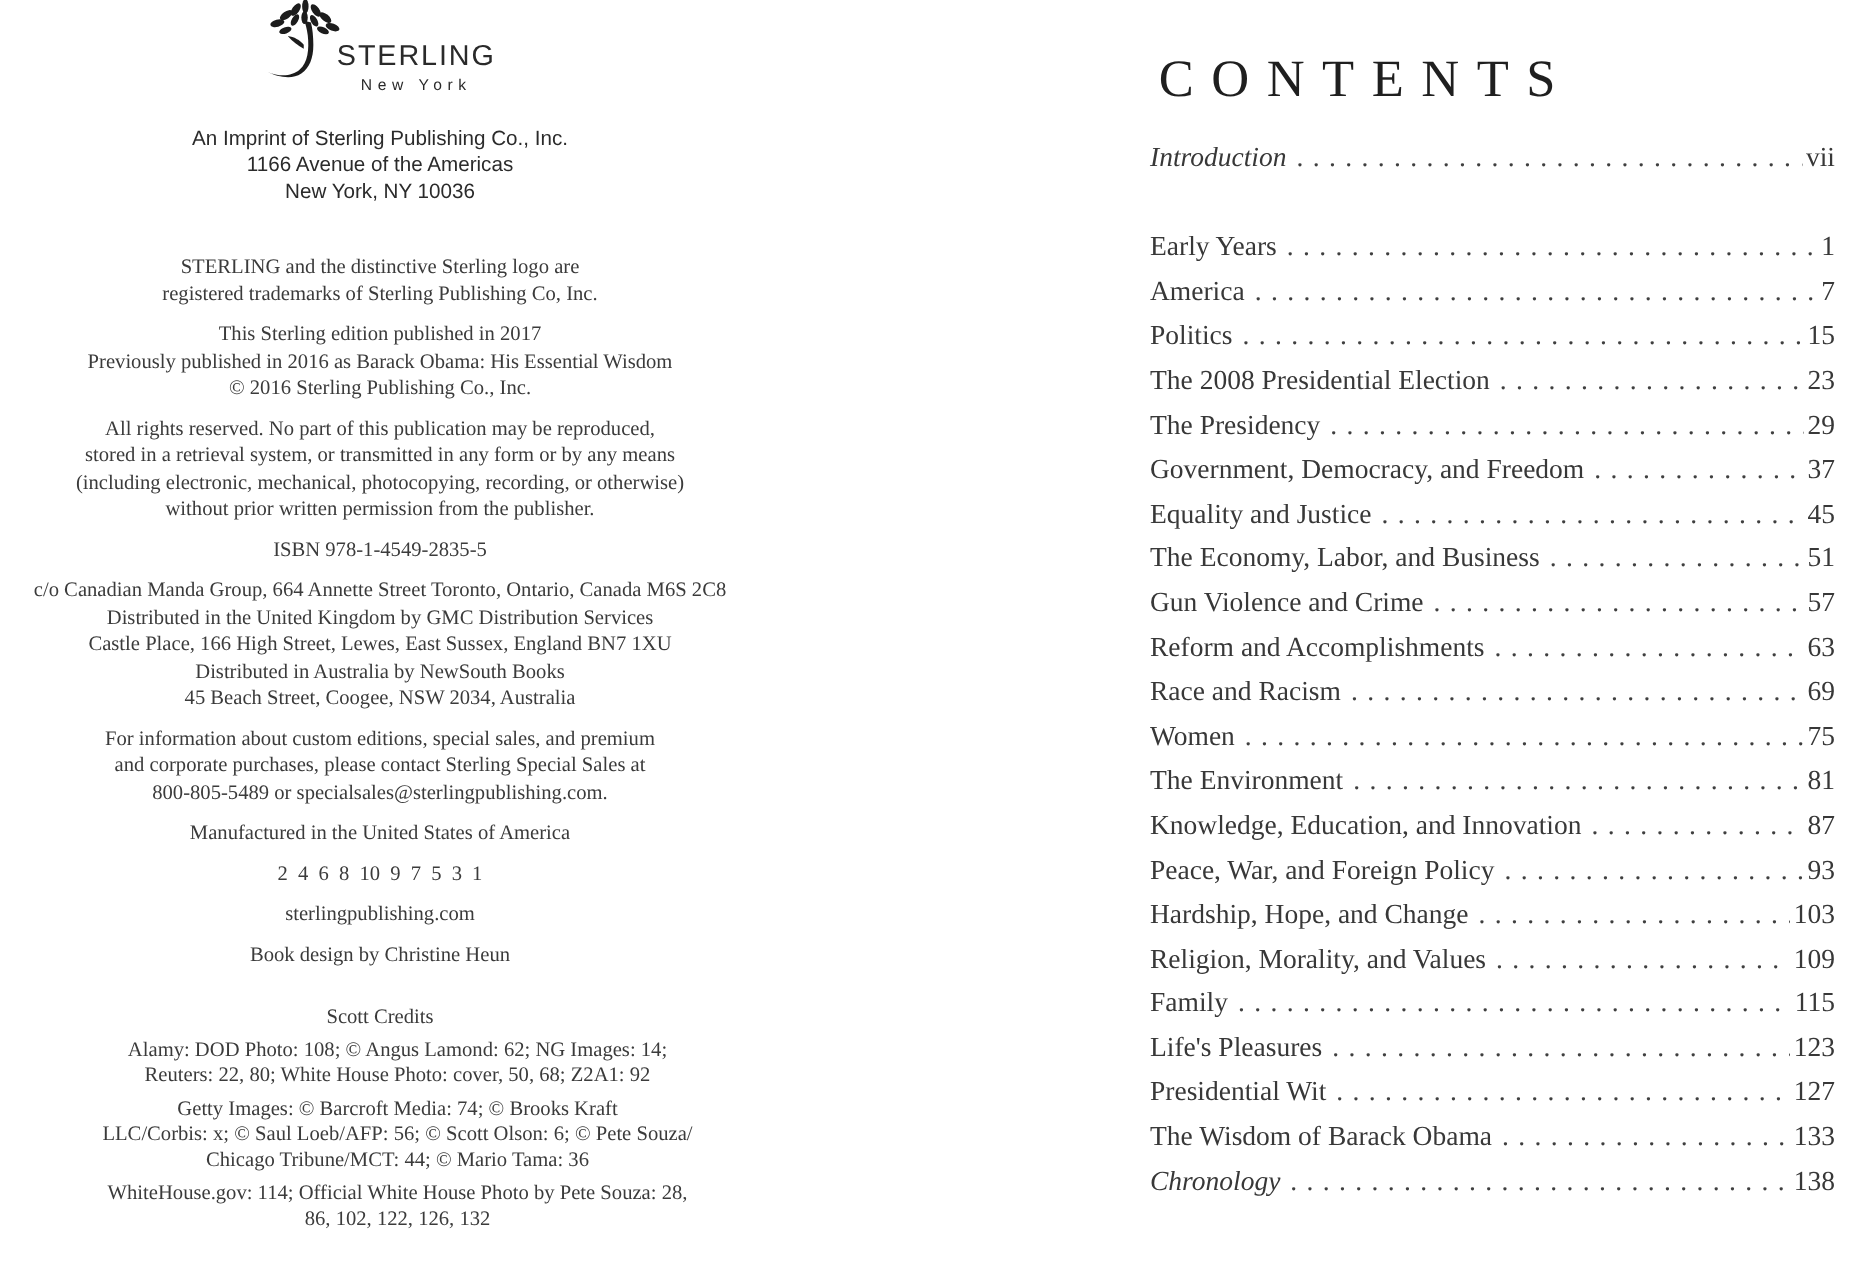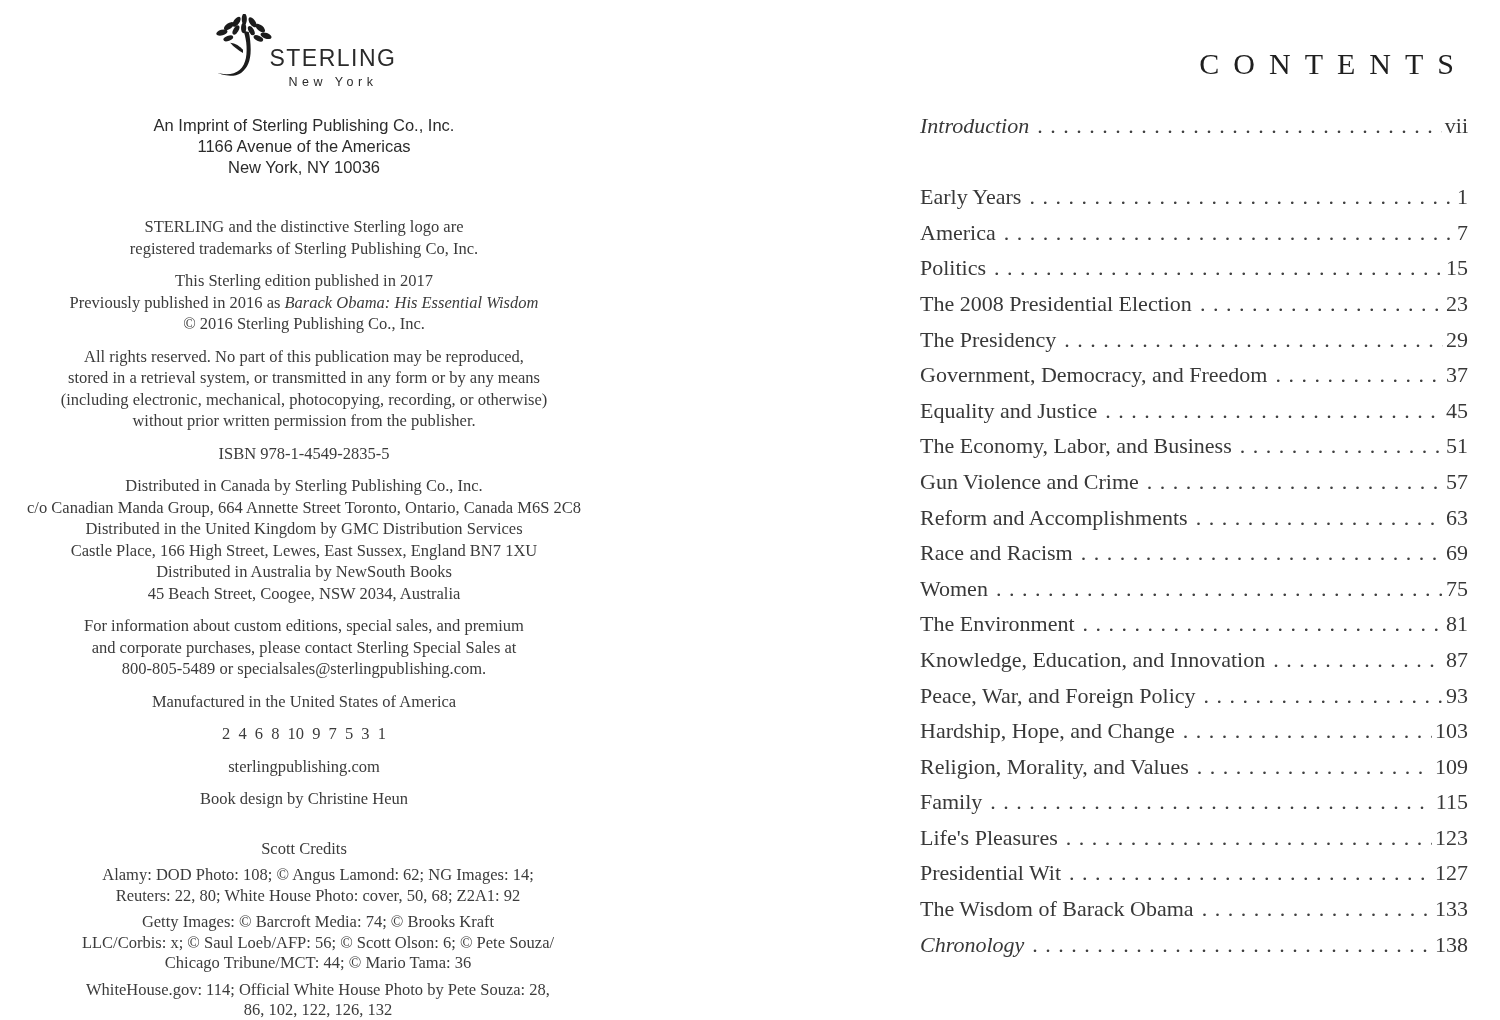--- a/index.html
+++ b/index.html
@@ -5,21 +5,21 @@
   html,body { margin:0; padding:0; background:#ffffff; }
   body {
     width:1500px; height:1020px; overflow:hidden;
     font-family:"Liberation Serif", serif;
     color:#3b3b3b;
     -webkit-font-smoothing:antialiased;
   }
   .spread { display:flex; width:1500px; height:1020px; background:#ffffff; }
 
   
-  .page-left { width:750px; box-sizing:border-box; padding-top:16px; }
+  .page-left { width:750px; box-sizing:border-box; padding-top:2px; }
   .left-inner {
     margin-left:18px; width:572px;
     text-align:center;
     font-size:16.5px; line-height:21.5px;
   }
   .left-inner .line { white-space:nowrap; }
   .sans { font-family:"Liberation Sans", sans-serif; color:#2b2b2b; line-height:21px; }
   .para { margin-top:11px; }
 
   .logo-cluster {
@@ -31,38 +31,38 @@
   .logo-name {
     font-family:"Liberation Sans", sans-serif;
     font-size:23px; letter-spacing:1.5px; color:#2a2a2a; line-height:24px;
   }
   .logo-city {
     font-family:"Liberation Sans", sans-serif;
     font-size:12.5px; letter-spacing:4.5px; color:#2a2a2a; margin-top:2px;
   }
   .imprint { margin-top:9px; }
   .trademark { margin-top:38px; }
-  .italic { font-style:italic; }
+  .italic { }
 
   .credits-heading { margin-top:28px; }
   .credit-group { text-align:center; padding-left:28px; line-height:20.5px; margin-top:6px; }
   .credit-group .line { white-space:nowrap; }
 
   
   .page-right {
     width:750px; box-sizing:border-box;
     padding:42px 32px 0 170px;
   }
   .contents-heading {
     font-family:"Liberation Serif", serif;
     font-weight:400;
-    font-size:30px; line-height:44px;
+    font-size:42px; line-height:44px;
     letter-spacing:14px; text-indent:7px;
     color:#1f1f1f;
-    text-align:right;
+    text-align:left;
     margin:0 0 29px 0;
   }
   .toc-row {
     display:flex; align-items:baseline;
     font-size:22px; line-height:22.2px;
     color:#383838;
     margin-bottom:13.4px;
     width:548px;
   }
   .toc-title { white-space:nowrap; }
@@ -145,21 +145,20 @@
 
           <div class="line">(including electronic, mechanical, photocopying, recording, or otherwise)</div>
 
           <div class="line">without prior written permission from the publisher.</div>
         </div>
 
       <div class="para">ISBN 978-1-4549-2835-5</div>
 
       <div class="para">
 
-          <div class="line">Distributed in Canada by Sterling Publishing Co., Inc.</div>
 
           <div class="line">c/o Canadian Manda Group, 664 Annette Street Toronto, Ontario, Canada M6S 2C8</div>
 
           <div class="line">Distributed in the United Kingdom by GMC Distribution Services</div>
 
           <div class="line">Castle Place, 166 High Street, Lewes, East Sussex, England BN7 1XU</div>
 
           <div class="line">Distributed in Australia by NewSouth Books</div>
 
           <div class="line">45 Beach Street, Coogee, NSW 2034, Australia</div>

